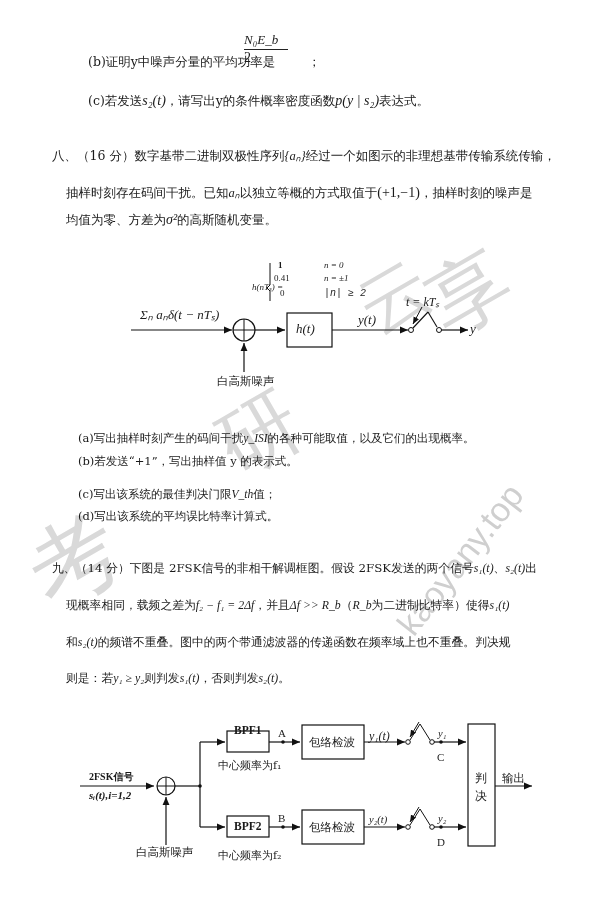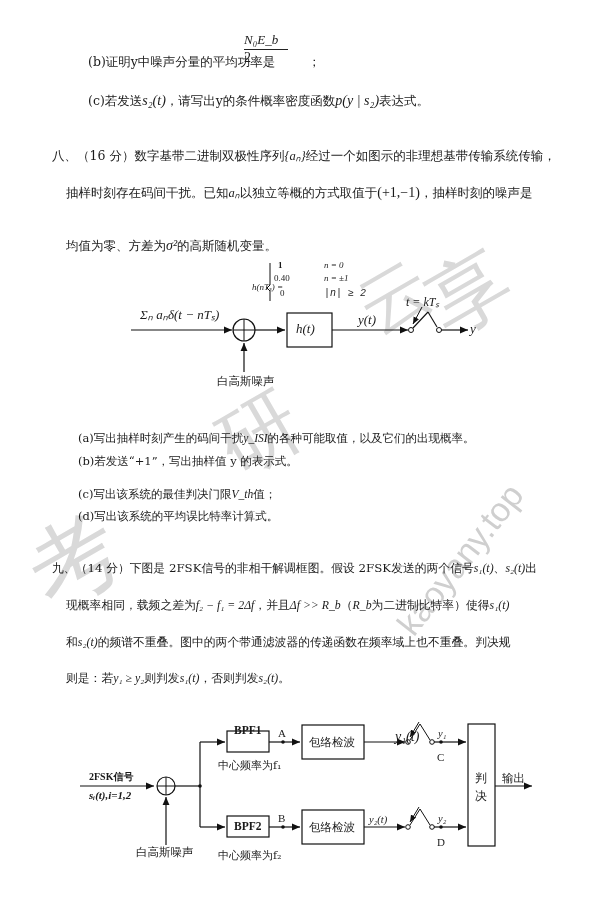--- a/index.html
+++ b/index.html
@@ -37,21 +37,21 @@
 <div class="line" style="left:88px;top:93px;">
   <span>(c)若发送</span><span class="m" style="font-size:14px;">s₂(t)</span><span>，请写出y的条件概率密度函数</span><span class="m" style="font-size:14px;">p(y | s₂)</span><span>表达式。</span>
 </div>
 
 <div class="line" style="left:52px;top:148px;">
   <span>八、（16 分）数字基带二进制双极性序列</span><span class="m">{aₙ}</span><span>经过一个如图示的非理想基带传输系统传输，</span>
 </div>
 <div class="line" style="left:66px;top:185px;">
   <span>抽样时刻存在码间干扰。已知</span><span class="m">aₙ</span><span>以独立等概的方式取值于</span><span class="mr" style="font-size:14px;">(+1,−1)</span><span>，抽样时刻的噪声是</span>
 </div>
-<div class="line" style="left:66px;top:238px;">
+<div class="line" style="left:66px;top:212px;">
   <span>均值为零、方差为</span><span class="m" style="font-size:14px;">σ²</span><span>的高斯随机变量。</span>
 </div>
 
 <div>
   <svg width="607" height="899" style="left:0;top:0;">
     <defs>
       <marker id="arr" markerWidth="8" markerHeight="8" refX="7" refY="4" orient="auto">
         <path d="M0,1 L7,4 L0,7 Z" fill="#111"></path>
       </marker>
     </defs>
@@ -76,21 +76,21 @@
 
     <line x1="422" y1="307" x2="413" y2="324" stroke="#111" stroke-width="1" marker-end="url(#arr)"></line>
     <line x1="441" y1="330" x2="468" y2="330" stroke="#111" stroke-width="1.2" marker-end="url(#arr)"></line>
 
     <path d="M 270 263 L 270 285 L 267 288 L 270 291 L 270 301" fill="none" stroke="#111" stroke-width="1"></path>
   </svg>
   <div class="diag-text m" style="left:140px;top:305px;font-size:13px;">Σₙ aₙδ(t − nTₛ)</div>
   <div class="diag-text m" style="left:252px;top:280px;font-size:9px;">h(nTₛ) =</div>
   <div class="diag-text mr" style="left:278px;top:260px;font-size:9px;font-weight:bold;">1</div>
   <div class="diag-text m" style="left:324px;top:260px;font-size:9px;">n = 0</div>
-  <div class="diag-text mr" style="left:274px;top:273px;font-size:9px;">0.40</div>
+  <div class="diag-text mr" style="left:274px;top:273px;font-size:9px;">0.41</div>
   <div class="diag-text m" style="left:324px;top:273px;font-size:9px;">n = ±1</div>
   <div class="diag-text mr" style="left:280px;top:288px;font-size:9px;">0</div>
   <div class="diag-text m" style="left:324px;top:288px;font-size:10px;font-family:Liberation Mono, monospace;">|n| ≥ 2</div>
   <div class="diag-text m" style="left:296px;top:321px;font-size:13px;">h(t)</div>
   <div class="diag-text m" style="left:358px;top:312px;font-size:13px;">y(t)</div>
   <div class="diag-text m" style="left:406px;top:293px;font-size:12px;">t = kTₛ</div>
   <div class="diag-text m" style="left:470px;top:321px;font-size:13px;">y</div>
   <div class="diag-text" style="left:217px;top:374px;font-size:11.5px;">白高斯噪声</div>
 </div>
 
@@ -175,21 +175,21 @@
   <div class="diag-text m" style="left:89px;top:789px;font-size:11px;font-weight:bold;">sᵢ(t),i=1,2</div>
   <div class="diag-text" style="left:136px;top:845px;font-size:11.5px;">白高斯噪声</div>
   <div class="diag-text bold" style="left:234px;top:724px;font-size:11.5px;">BPF1</div>
   <div class="diag-text bold" style="left:234px;top:820px;font-size:11.5px;">BPF2</div>
   <div class="diag-text" style="left:218px;top:758px;font-size:11px;">中心频率为f₁</div>
   <div class="diag-text" style="left:218px;top:848px;font-size:11px;">中心频率为f₂</div>
   <div class="diag-text mr" style="left:278px;top:727px;font-size:11px;">A</div>
   <div class="diag-text mr" style="left:278px;top:812px;font-size:11px;">B</div>
   <div class="diag-text" style="left:309px;top:735px;font-size:11.5px;">包络检波</div>
   <div class="diag-text" style="left:309px;top:820px;font-size:11.5px;">包络检波</div>
-  <div class="diag-text m" style="left:369px;top:729px;font-size:14px;margin-left:26px;">y₁(t)</div>
+  <div class="diag-text m" style="left:369px;top:729px;font-size:12px;">y₁(t)</div>
   <div class="diag-text m" style="left:369px;top:814px;font-size:10.5px;">y₂(t)</div>
   <div class="diag-text m" style="left:438px;top:728px;font-size:10.5px;">y₁</div>
   <div class="diag-text m" style="left:438px;top:813px;font-size:10.5px;">y₂</div>
   <div class="diag-text mr" style="left:437px;top:751px;font-size:11px;">C</div>
   <div class="diag-text mr" style="left:437px;top:836px;font-size:11px;">D</div>
   <div class="diag-text" style="left:475px;top:770px;font-size:12px;">判</div>
   <div class="diag-text" style="left:475px;top:788px;font-size:12px;">决</div>
   <div class="diag-text" style="left:502px;top:771px;font-size:11.5px;">输出</div>
 </div>
 

